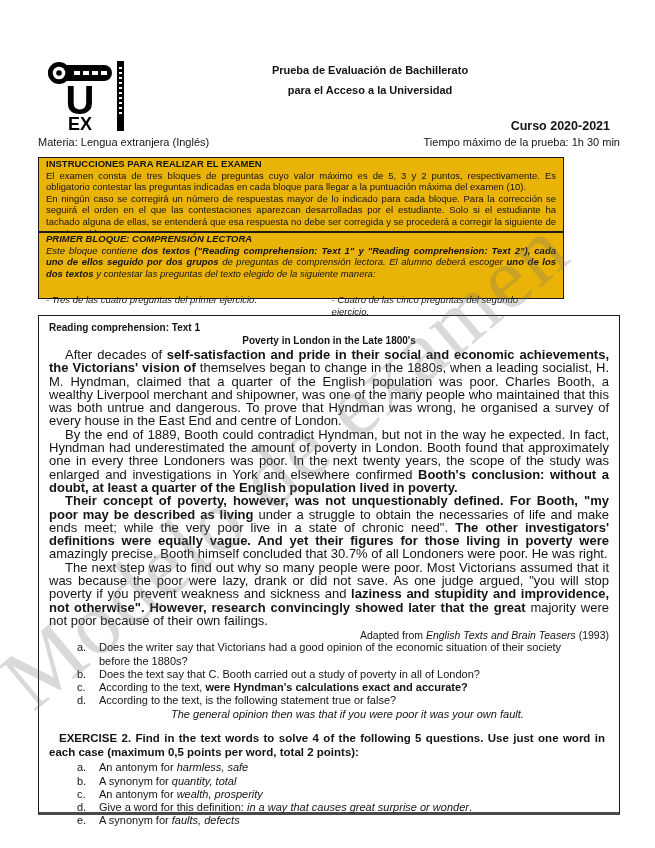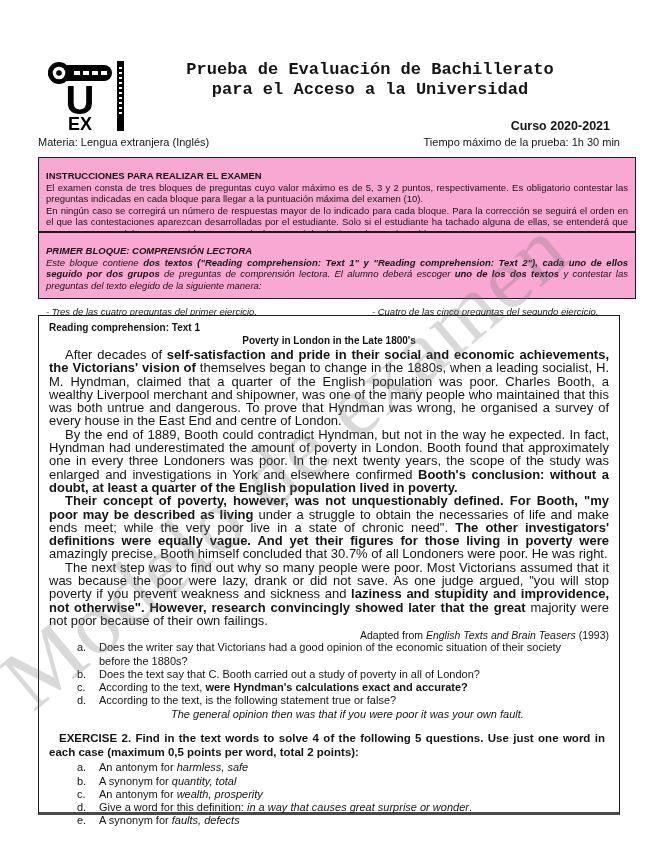--- a/index.html
+++ b/index.html
@@ -7,32 +7,32 @@
     position:relative; width:655px; height:848px; margin:0 auto;
     background:#fff; color:#141414; overflow:hidden;
     font-family:"Liberation Sans", sans-serif;
   }
   .b { font-weight:bold; }
   .i { font-style:italic; }
 
   
   .logo-wrap { position:absolute; left:46px; top:61px; width:90px; height:72px; }
   .title-block { position:absolute; left:130px; top:60px; width:480px; text-align:center; }
-  .title-line { font-size:17px; font-weight:bold; line-height:20px;font-family:Liberation Mono, monospace; }
+  .title-line { font-size:11px; font-weight:bold; line-height:20px; }
   .course { font-size:12.5px; font-weight:bold; margin-top:19px;text-align:right; }
   .meta-row {
     position:absolute; left:38px; top:136px; width:582px;
     display:flex; justify-content:space-between; font-size:11px;align-items:center;
   }
 
   
   .gbox {
-    position:absolute; left:38px; width:598px; box-sizing:border-box;
-    background:#f9a8d4; border:1px solid #1c1c1c;
-    padding:12px 7px; font-size:9.5px; line-height:11.6px;
+    position:absolute; left:38px; width:526px; box-sizing:border-box;
+    background:#eab308; border:1px solid #1c1c1c;
+    padding:0 7px; font-size:9.5px; line-height:11.6px;
   }
   .gbox .box-title { font-weight:bold; }
   .gbox p { margin:0; text-align:justify; }
   #box1 { top:157px; height:75px; }
   #box2 { top:232px; height:67px;font-style:italic; }
   .options-row { display:flex; margin-top:15px; }
   .options-row .opt-left { width:56%; }
   .options-row .opt-right { flex:1; }
 
   

